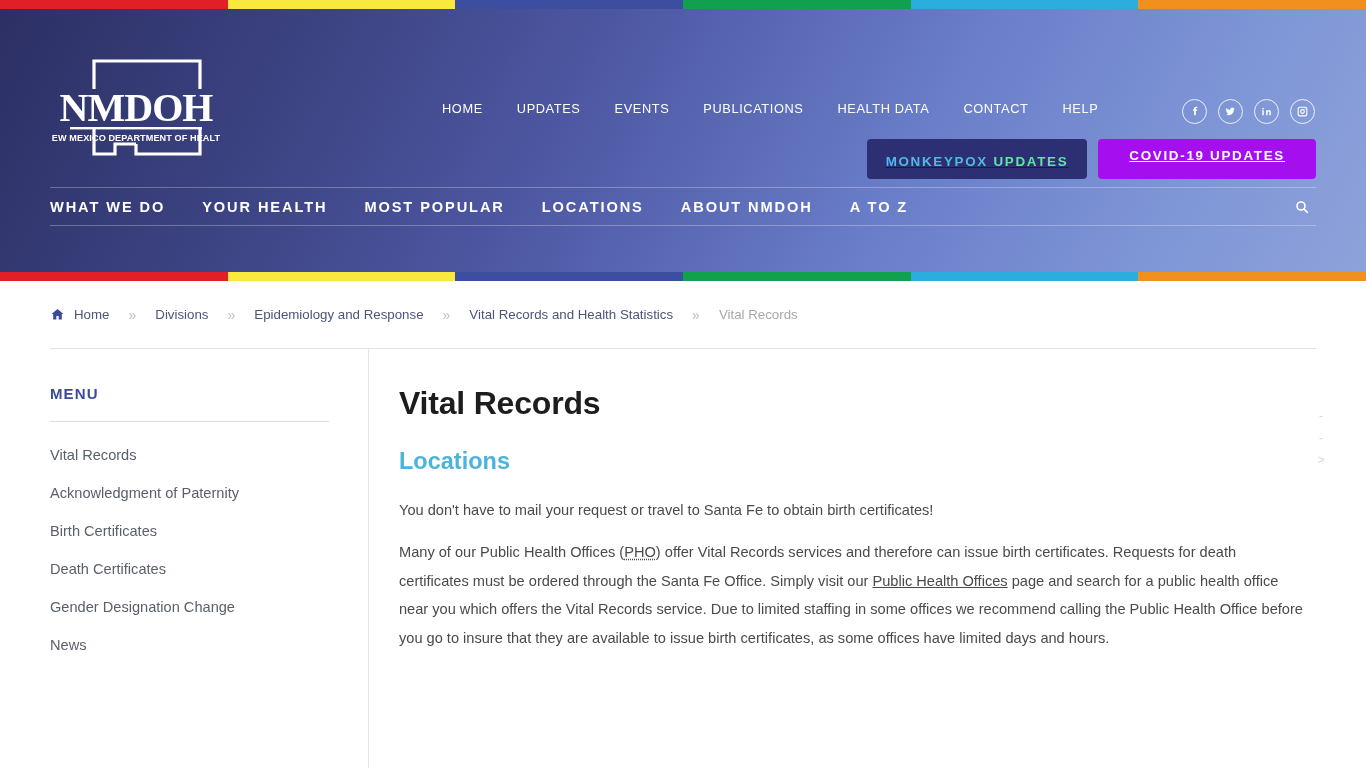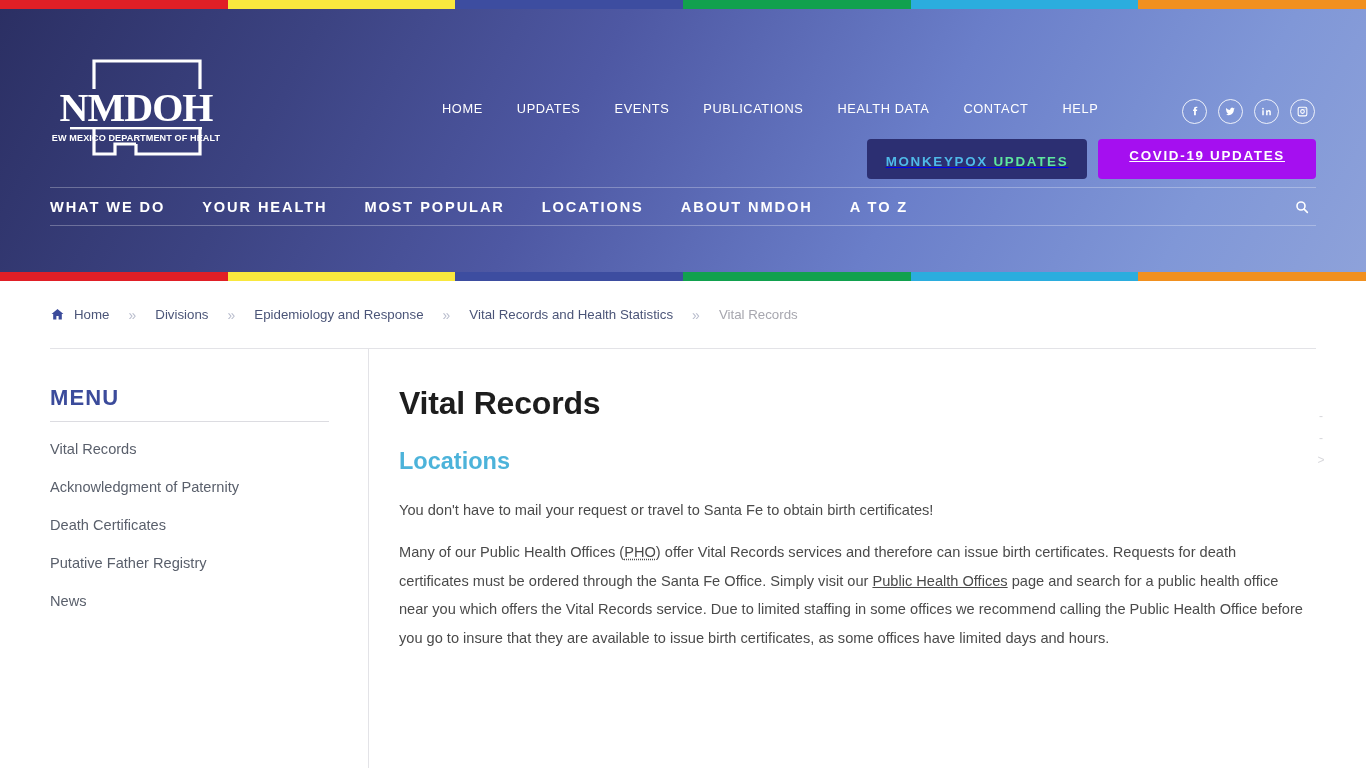--- a/index.html
+++ b/index.html
@@ -179,26 +179,26 @@
     padding-top: 36px;
     position: relative;
   }
   .sidebar {
     width: 299px;
     flex: 0 0 299px;
     padding-right: 20px;
   }
   .menu-title {
     color: #3b4b9b;
-    font-size: 22px;
+    font-size: 15px;
     font-weight: 700;
     letter-spacing: 1.1px;
-    padding-bottom: 10px;
+    padding-bottom: 19px;
     border-bottom: 1px solid #dcdce1;
-    margin-bottom: 8px;
+    margin-bottom: 14px;
   }
   .menu-list { list-style: none; }
   .menu-list a {
     display: block;
     color: #595f6b;
     text-decoration: none;
     font-size: 14.6px;
     padding: 11px 0;
   }
 
@@ -385,24 +385,27 @@
   <aside class="sidebar">
     <div class="menu-title">MENU</div>
     <ul class="menu-list">
       <li>
           <a href="#">Vital Records</a>
         </li>
       <li>
           <a href="#">Acknowledgment of Paternity</a>
         </li>
       <li>
+          <a href="#">Birth Certificates</a>
+        </li>
+      <li>
           <a href="#">Death Certificates</a>
         </li>
       <li>
-          <a href="#">Putative Father Registry</a>
+          <a href="#">Gender Designation Change</a>
         </li>
       <li>
           <a href="#">News</a>
         </li>
     </ul>
   </aside>
 
   <div class="divider-col"></div>
 
   <main class="main">

